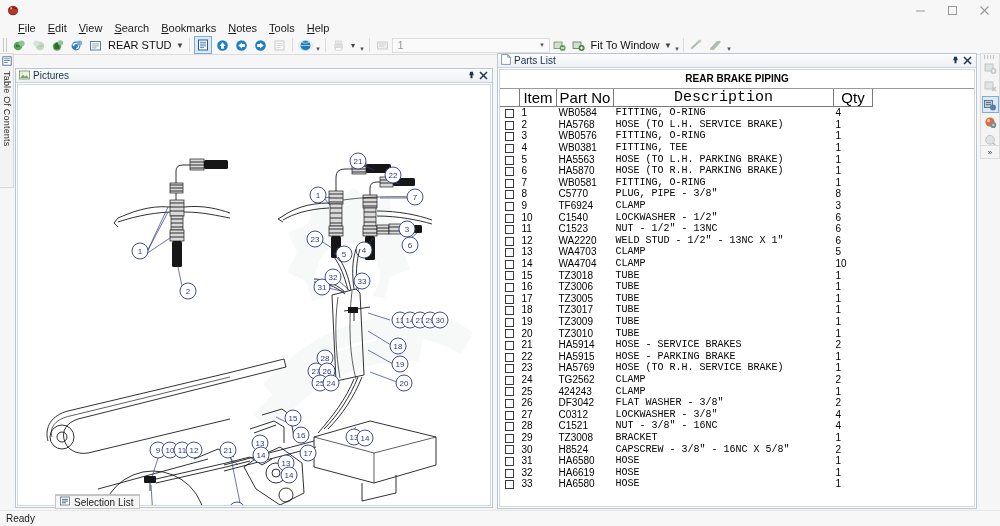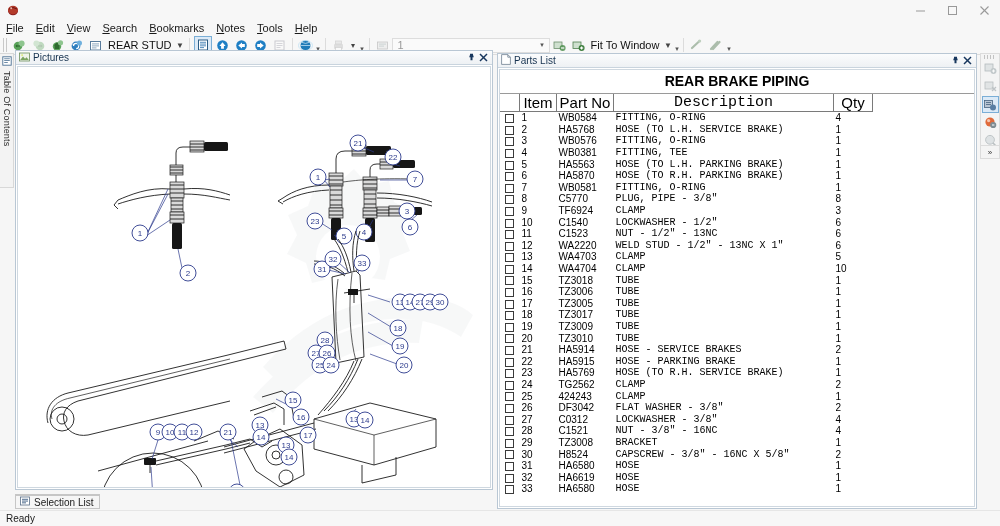--- a/index.html
+++ b/index.html
@@ -39,21 +39,21 @@
   .win-btn {
     width: 32px; display: flex; align-items: center; justify-content: center;
     color: #8a8a8a; font-size: 12px;
   }
   .win-btn svg { display:block; }
 
   
   .menubar {
     position: absolute; left: 0; top: 20px; width: 1000px; height: 16px;
     background: #f7f7f7;
-    display: flex; align-items: center; padding-left: 0;
+    display: flex; align-items: center; padding-left: 12px;
     box-sizing: border-box;
   }
   .menu-item {
     font-size: 11px; color: #1a1a1a; padding: 1px 6px; white-space: nowrap;
     line-height: 13px;
   }
   .menu-item u { text-decoration: underline; }
 
   
   .toolbar {
@@ -131,49 +131,49 @@
   .panel-header .ph-title {
     font-size: 10px; color: #16324f; margin-left: 3px; white-space: nowrap;
   }
   .panel-header .ph-spacer { flex: 1; }
   .ph-btn {
     width: 12px; height: 12px; display: flex; align-items: center; justify-content: center;
     color: #17365d; font-size: 9px; font-weight: bold;
   }
 
   
-  #pictures-panel { left: 15px; top: 50px; width: 478px; height: 440px; }
+  #pictures-panel { left: 15px; top: 68px; width: 478px; height: 440px; }
   .pic-body {
     position: absolute; left: 1px; top: 15px; right: 1px; bottom: 1px;
     background: #fff; overflow: hidden;
     border: 1px solid #cfd8e0;
     box-sizing: border-box;
   }
 
   
   .sel-tabstrip {
-    position: absolute; left: 15px; top: 494px; width: 478px; height: 16px;
+    position: absolute; left: 15px; top: 494px; width: 478px; height: 16px; padding-left: 40px;
   }
   .sel-tab {
     display: inline-flex; align-items: center; height: 15px;
     border: 1px solid #c6c6c6; border-top: 2px solid #c6c6c6;
     background: #f6f6f6; padding: 0 6px 0 4px; box-sizing: border-box;
   }
   .sel-tab .st-label { font-size: 10px; color: #1a1a1a; margin-left: 4px; }
 
   
   #parts-panel { left: 497px; top: 53px; width: 480px; height: 456px; }
   .parts-body {
     position: absolute; left: 1px; top: 15px; right: 1px; bottom: 1px;
     background: #fff; box-sizing: border-box;
     border: 1px solid #cfd8e0;
     overflow: hidden;
   }
   .parts-title {
-    text-align: center; font-weight: bold; font-size: 14px;
+    text-align: center; font-weight: bold; font-size: 10px;
     padding: 3px 0 4px; color: #000;
     border-bottom: 1px solid #9a9a9a;
     background: #fff;
   }
   .parts-grid { width: 100%; border-collapse: collapse; table-layout: fixed; }
   .parts-grid th {
     font-size: 15px; font-weight: normal; color: #000;
     border: 1px solid #7a7a7a; border-top: none;
     background: #fff;
     height: 13px; padding: 0 2px;

